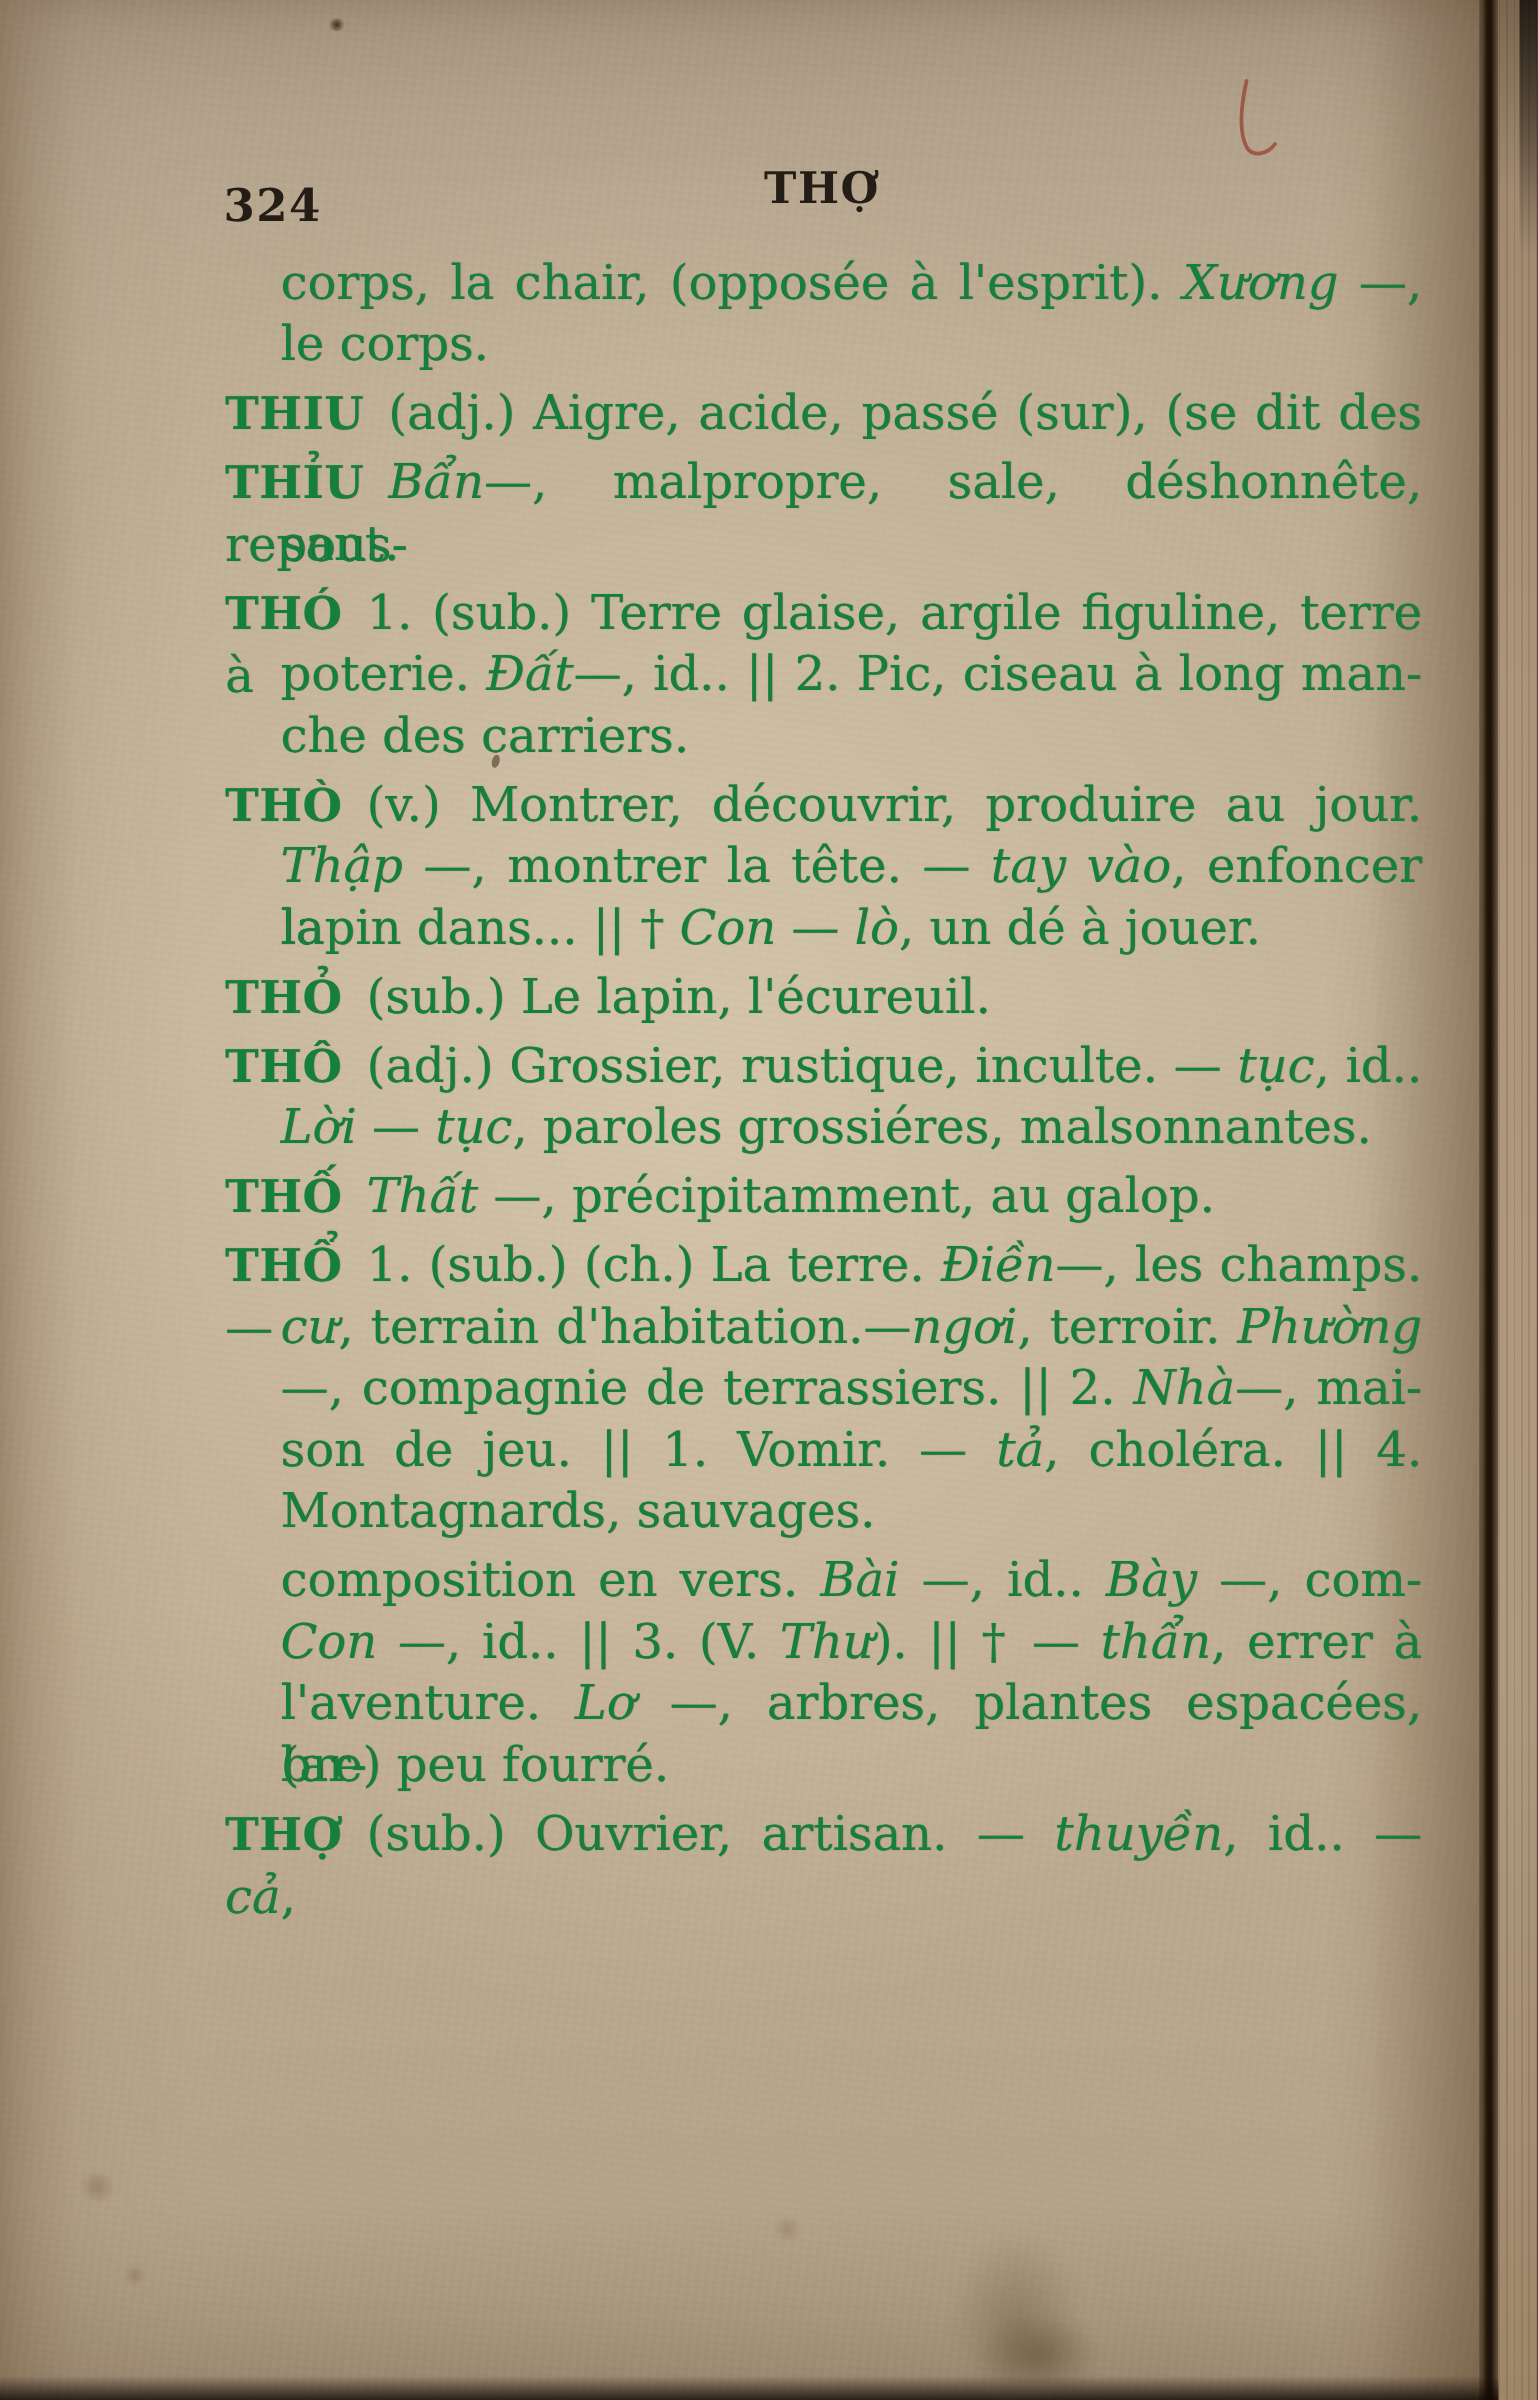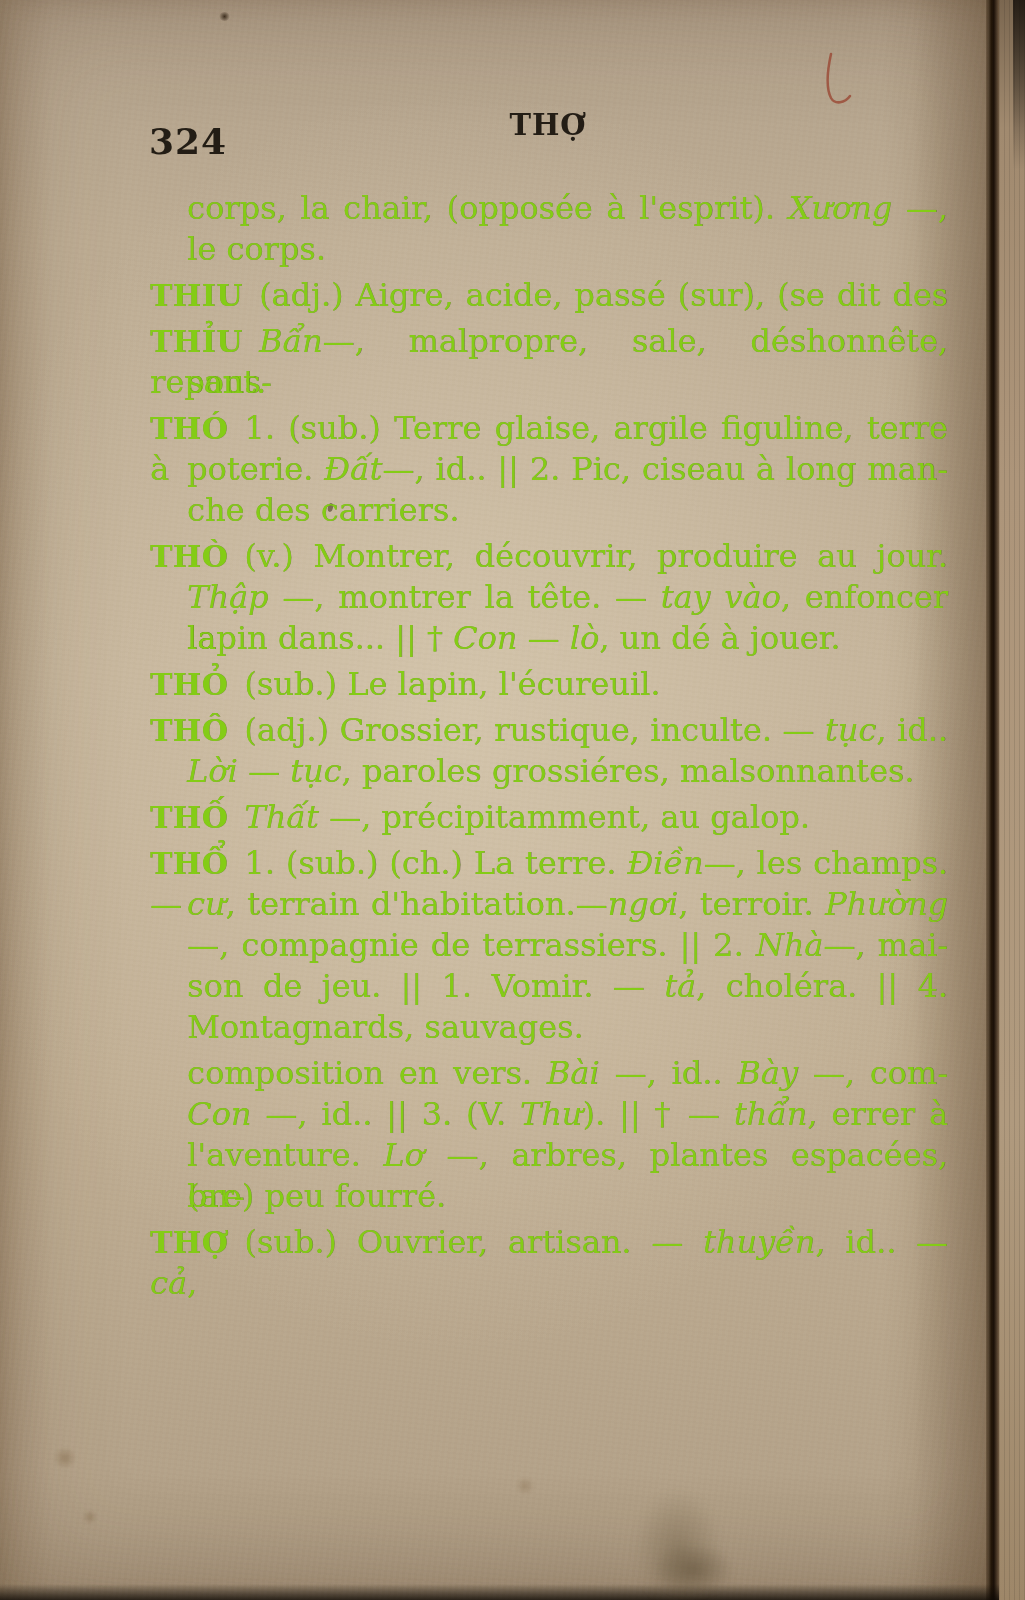--- a/index.html
+++ b/index.html
@@ -44,26 +44,26 @@
   .freckle1{position:absolute;left:52px;top:1448px;width:26px;height:20px;border-radius:50%;
     background:radial-gradient(circle, rgba(110,82,48,.35), rgba(110,82,48,0) 70%);filter:blur(1px);}
   .freckle2{position:absolute;left:82px;top:1510px;width:16px;height:14px;border-radius:50%;
     background:radial-gradient(circle, rgba(110,82,48,.30), rgba(110,82,48,0) 70%);filter:blur(1px);}
   .freckle3{position:absolute;left:514px;top:1478px;width:22px;height:16px;border-radius:50%;
     background:radial-gradient(circle, rgba(120,92,58,.28), rgba(120,92,58,0) 70%);filter:blur(1px);}
   .speck{position:absolute;left:328px;top:503px;width:5px;height:9px;border-radius:50%;
     background:rgba(60,45,25,.55);transform:rotate(14deg);}
   .pen-mark{position:absolute;left:818px;top:50px;}
 
-  .page-number{position:absolute;left:149px;top:120px;font-weight:bold;font-size:36px;
+  .page-number{position:absolute;left:149px;top:120px;font-weight:bold;font-size:30px;
     color:#231d15;letter-spacing:1px;}
   .running-head{position:absolute;left:148px;top:108px;width:800px;text-align:center;
     font-weight:bold;font-size:29px;letter-spacing:1px;color:#231d15;}
 
-  .text-block{position:absolute;left:150px;top:188px;width:798px;color:#84cc16;font-size:32px;
+  .text-block{position:absolute;left:150px;top:168px;width:798px;color:#15803d;font-size:32px;
     text-shadow:0.3px 0.3px 0.6px rgba(36,30,22,.45);}
   .entry{margin-bottom:5px;}
   .line{line-height:41px;height:41px;}
   .ind{padding-left:37px;}
   .just{text-align:justify;text-align-last:justify;}
   .hw{font-weight:bold;font-size:30px;letter-spacing:.5px;margin-right:16px;}
   .it{font-style:italic;}
 </style>
 </head>
 <body>

